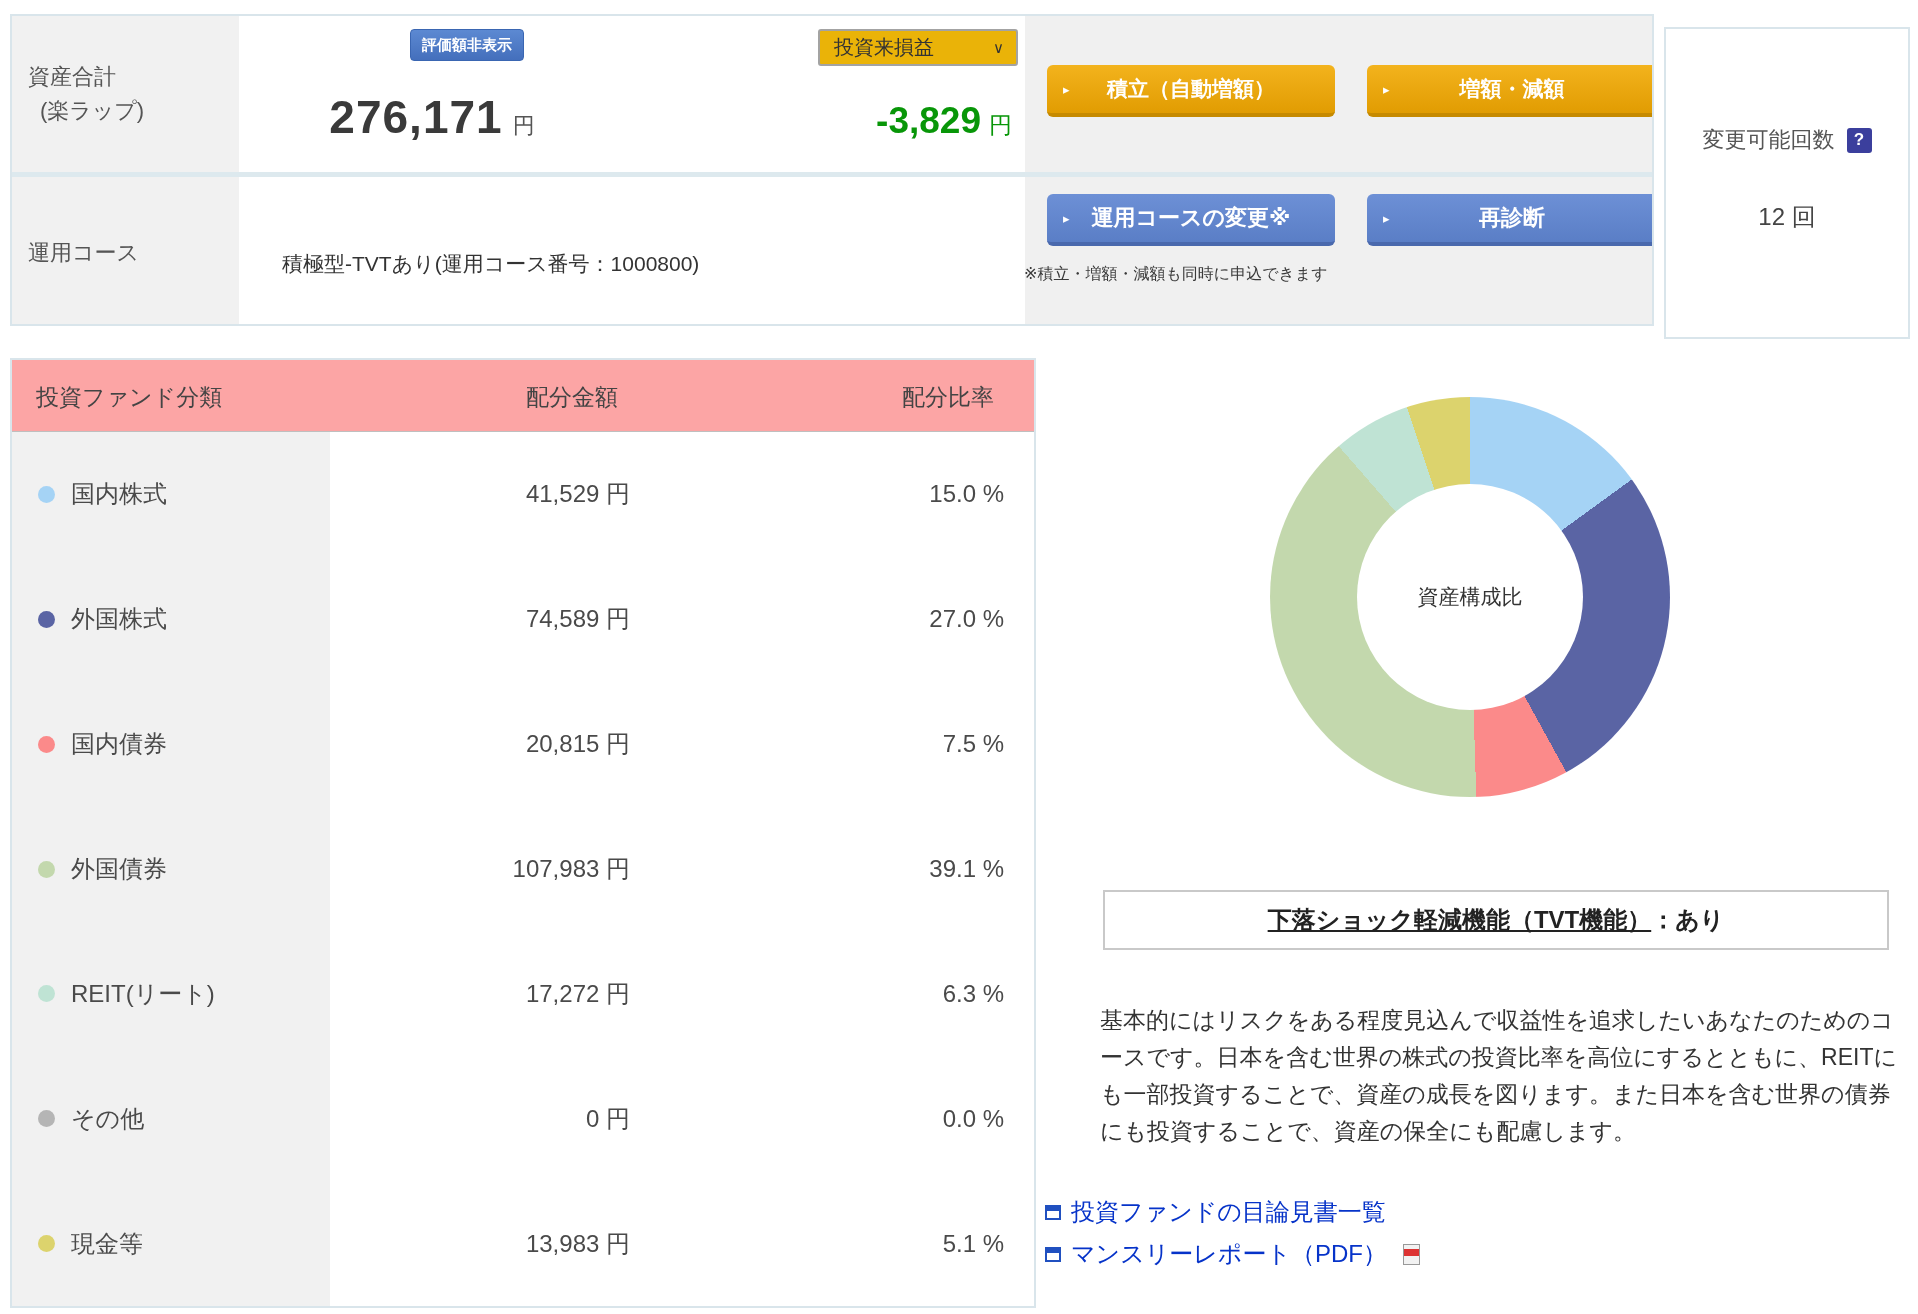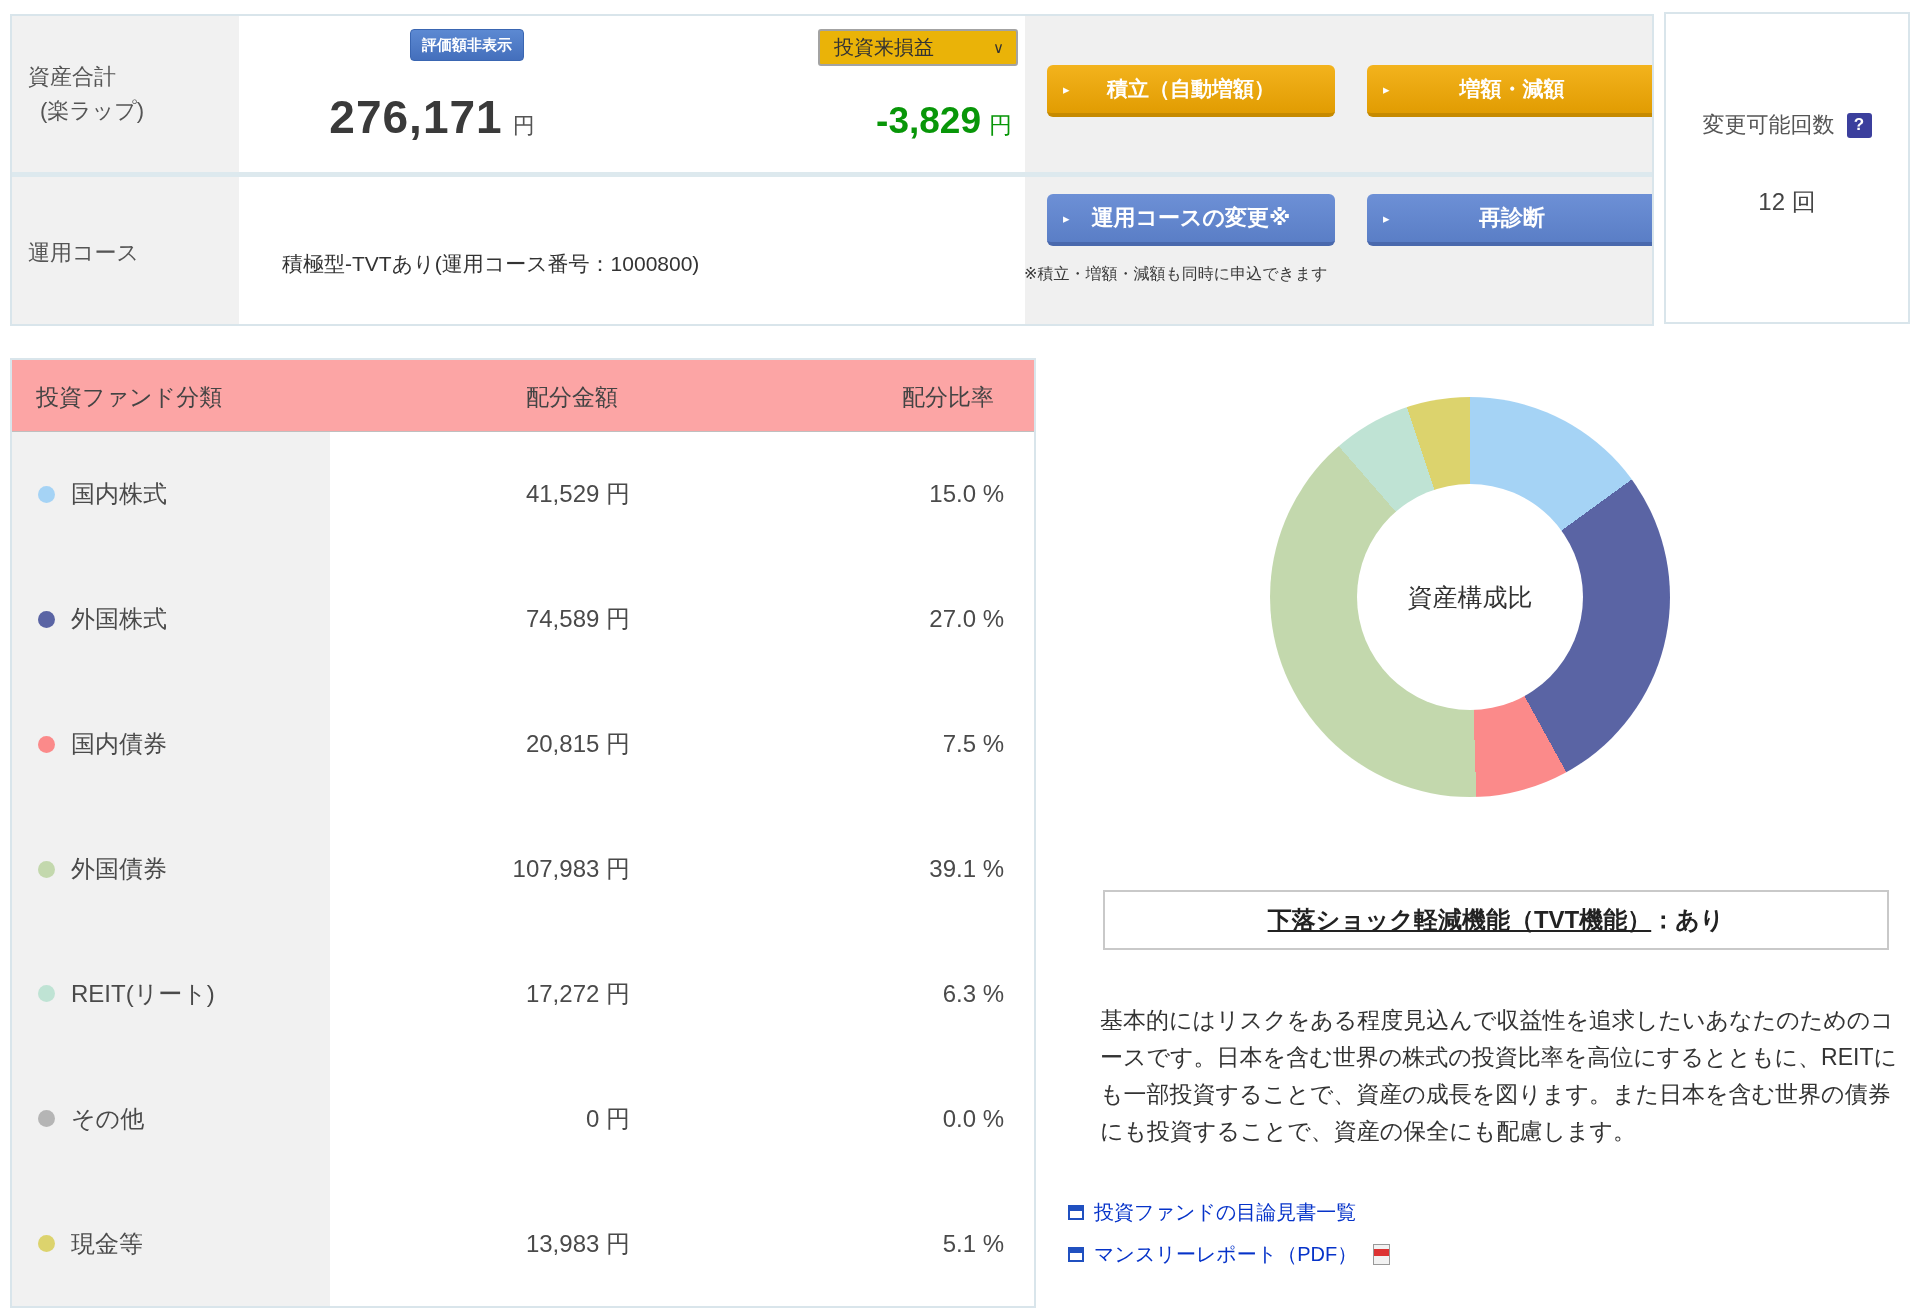--- a/index.html
+++ b/index.html
@@ -39,21 +39,21 @@
   .btn .arrow { position:absolute; left:16px; top:50%; transform:translateY(-50%); font-size:13px; }
   .btn-orange { background:linear-gradient(#f3b31d,#e19c02); border-bottom:4px solid #c68a00; font-size:21px; }
   .btn-blue   { background:linear-gradient(#6d90d6,#5a7ec6); border-bottom:4px solid #4a69ad; font-size:22px; }
   .b1 { left:1035px; width:288px; }
   .b2 { left:1355px; width:290px; }
   .row1btn { top:49px; }
   .row2btn { top:178px; }
   .note { position:absolute; left:1012px; top:248px; font-size:16px; color:#3a3a3a; }
 
   
-  .limit-panel { position:absolute; left:1664px; top:12px; width:246px; height:312px;
+  .limit-panel { position:absolute; left:1664px; top:27px; width:246px; height:312px;
     border:2px solid #d9e5eb; background:#fff; }
   .limit-row { position:absolute; left:0; top:96px; width:100%; display:flex;
     align-items:center; justify-content:center; gap:12px; font-size:22px; color:#555; }
   .help-icon { width:25px; height:25px; background:#3b3f9d; color:#fff; border-radius:3px;
     font-size:17px; font-weight:bold; display:flex; align-items:center; justify-content:center; cursor:pointer; }
   .limit-value { position:absolute; left:0; top:172px; width:100%; text-align:center; font-size:24px; color:#444; }
 
   
   .table-panel { position:absolute; left:10px; top:358px; width:1026px; height:950px;
     border:2px solid #d9e5eb; background:#fff; display:flex; flex-direction:column; }
@@ -65,32 +65,32 @@
   .trow { flex:1; display:flex; align-items:center; }
   .cat-cell { width:318px; height:100%; background:#f1f1f1; display:flex; align-items:center;
     padding-left:26px; gap:16px; font-size:24px; color:#4a4a4a; }
   .dot { width:17px; height:17px; border-radius:50%; flex:0 0 17px; }
   .amount-cell { width:300px; text-align:right; font-size:24px; color:#4a4a4a; white-space:nowrap; }
   .ratio-cell { flex:1; text-align:right; padding-right:30px; font-size:24px; color:#4a4a4a; white-space:nowrap; }
 
   
   .donut { position:absolute; left:1270px; top:397px; width:400px; height:400px; border-radius:50%; }
   .donut-hole { position:absolute; inset:87px; background:#fff; border-radius:50%;
-    display:flex; align-items:center; justify-content:center; font-size:25px; color:#333; }
+    display:flex; align-items:center; justify-content:center; font-size:21px; color:#333; }
 
   
   .tvt-box { position:absolute; left:1103px; top:890px; width:786px; height:60px;
     border:2px solid #c9c9c9; background:#fff; display:flex; align-items:center; justify-content:center;
     font-size:24px; font-weight:bold; color:#222; white-space:nowrap; }
   .tvt-box .u { text-decoration:underline; }
   .description { position:absolute; left:1100px; top:1002px; width:812px;
     font-size:23px; line-height:37px; color:#333; }
 
   
-  .links { position:absolute; left:1068px; top:1196px; font-size:20px; }
+  .links { position:absolute; left:1045px; top:1196px; font-size:24px; }
   .link-row { display:flex; align-items:center; gap:10px; margin-bottom:10px; color:#0633c9; cursor:pointer; }
   .link-row .txt { line-height:32px; }
   .win-icon { width:16px; height:15px; border:2px solid #2050c0; background:#fff; position:relative; flex:0 0 16px; }
   .win-icon::before { content:""; position:absolute; left:0; top:0; width:100%; height:4px; background:#2050c0; }
   .pdf-icon { width:17px; height:21px; background:#f2f2f2; border:1px solid #999; position:relative;
     flex:0 0 17px; margin-left:6px; }
   .pdf-icon::before { content:""; position:absolute; left:0; top:4px; width:100%; height:7px; background:#d33; }
 </style>
 </head>
 <body>

